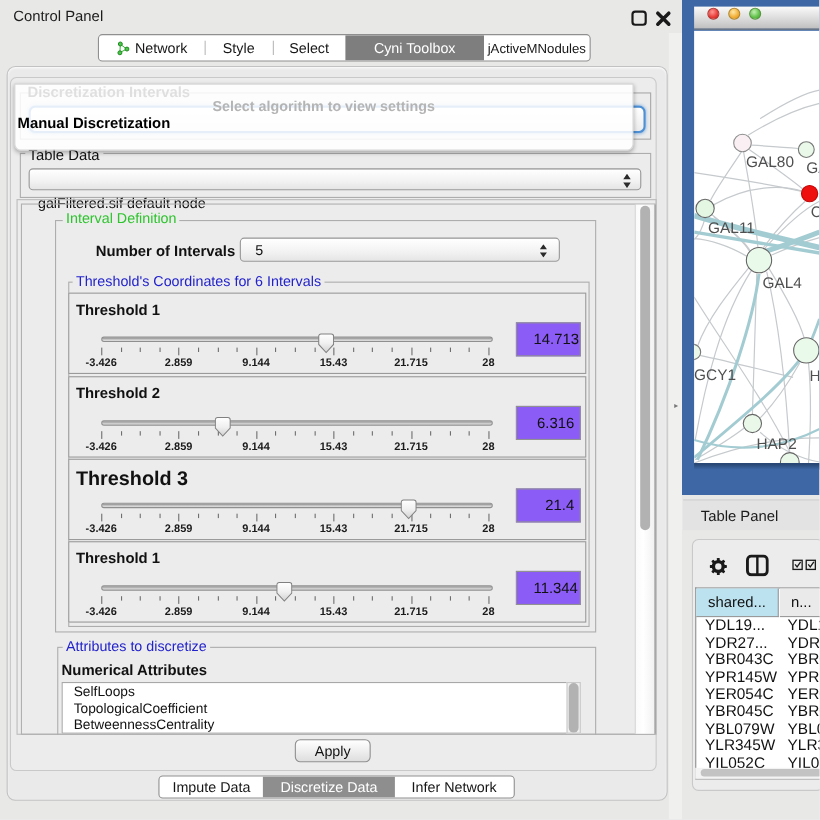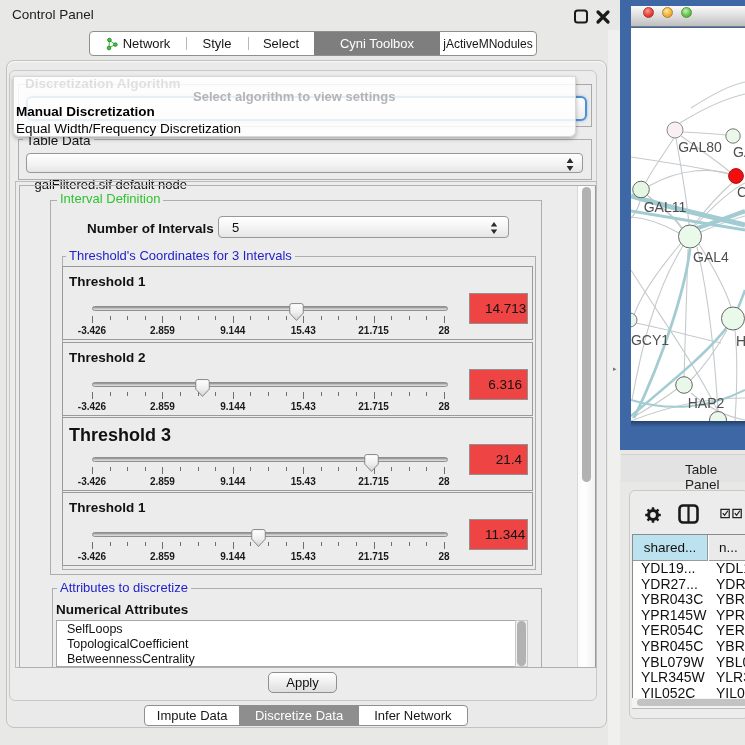--- a/index.html
+++ b/index.html
@@ -19,21 +19,21 @@
 .group { position:absolute; border:1px solid #adadad; }
 .group-label { position:absolute; background:#ececec; padding:0 3px; font-size:13px; }
 .green { color:#2ec42e; }
 .blue { color:#2222cc; }
 .bold { font-weight:bold; }
 
 .thr-panel { position:absolute; border:1px solid #9a9a9a; background:#ececec; }
 .track { position:absolute; height:5px; border-radius:2.5px; background:linear-gradient(#8a8a8a,#c6c6c6 55%,#e2e2e2); border:1px solid #8f8f8f; }
 .tick { position:absolute; width:1px; background:#6e6e6e; }
 .ticklabel { position:absolute; font-size:10px; font-weight:bold; color:#1a1a1a; transform:translateX(-50%); }
-.valuebox { position:absolute; width:59px; height:31px; background:#ef4444; border:1px solid #919191; font-size:13.5px; color:#111; text-align:right; padding:7px 5px 0 15px; }
+.valuebox { position:absolute; width:59px; height:31px; background:#8b5cf6; border:1px solid #919191; font-size:13.5px; color:#111; text-align:right; padding:7px 5px 0 15px; }
 .thumb { position:absolute; width:15px; height:20px; }
 
 .combo { position:absolute; background:linear-gradient(#ffffff,#f2f2f2 60%,#e5e5e5); border:1px solid #989898; border-radius:4px; font-size:13px; color:#111; display:flex; align-items:center; }
 
 .vtrack { position:absolute; background:linear-gradient(90deg,#fafafa,#ffffff 40%,#f1f1f1); border-left:1px solid #d8d8d8; border-right:1px solid #9a9a9a; }
 .vthumb { position:absolute; background:#b2b2b2; border-radius:4.5px; }
 
 #attr-list { left:56px; top:620px; width:472px; height:47px; background:#fff; border:1px solid #a8a8a8; overflow:hidden; font-size:12.5px; color:#111; }
 #attr-list div { padding:1px 0 1px 10px; height:15px; }
 
@@ -42,21 +42,21 @@
 #popup { left:13px; top:75.5px; width:562.5px; height:61.5px; background:rgba(255,255,255,0.86); border:1px solid rgba(190,190,190,0.6); border-radius:0 0 6px 6px; box-shadow:0 2px 4px rgba(0,0,0,.28); z-index:50; }
 #popup .hint { position:absolute; left:0; right:0; top:12px; text-align:center; color:#b4b4b4; font-size:13px; font-weight:bold; }
 #popup .l1 { position:absolute; left:2px; top:27.5px; font-size:13.5px; font-weight:bold; color:#000; }
 #popup .l2 { position:absolute; left:2px; top:44.5px; font-size:13.5px; color:#000; }
 
 #net-window { left:620px; top:0; width:125px; height:450px; background:#3d68a5; }
 #net-titlebar { position:absolute; left:11px; top:6px; right:0; height:21px; background:linear-gradient(#fafafa,#d2d2d2 70%,#bfbfbf); border-bottom:1px solid #7d7d7d; }
 .light { position:absolute; top:6.5px; width:11.5px; height:11.5px; border-radius:50%; }
 #net-canvas { position:absolute; left:11px; top:28px; width:114px; height:393px; background:#fff; overflow:hidden; }
 #tp-bar { left:621px; top:454px; width:124px; height:28px; background:#e3e3e3; border-top:1px solid #d0d0d0; }
-#tp-bar span { position:absolute; left:16px; top:7px; font-size:13.5px; color:#1c1c1c;margin-left:48px; }
+#tp-bar span { position:absolute; left:16px; top:7px; font-size:13.5px; color:#1c1c1c; }
 #table-window { left:629px; top:490px; width:120px; height:229px; background:#ececec; border:1px solid #c9c9c9; border-radius:6px; }
 </style>
 </head>
 <body>
 
 <div class="abs" id="cp-title">Control Panel</div>
 
 <svg class="abs" style="left:573px;top:9px;" width="40" height="16" viewBox="0 0 40 16">
   <rect x="2" y="1.5" width="12" height="12" rx="2.5" fill="none" stroke="#1a1a1a" stroke-width="2"></rect>
   <path d="M25 3 L35 13 M35 3 L25 13" stroke="#1a1a1a" stroke-width="3.2" stroke-linecap="round"></path>
@@ -75,21 +75,21 @@
   <div class="seg" style="width:61px;flex:none;">Style</div>
   <div class="sep"></div>
   <div class="seg" style="width:66px;flex:none;">Select</div>
   <div class="seg dark" style="width:126px;flex:none;">Cyni Toolbox</div>
   <div class="seg" style="width:96px;flex:none;font-size:12px;">jActiveMNodules</div>
 </div>
 
 <div class="abs" id="outer-panel"></div>
 <div class="abs" id="inner-panel"></div>
 
-<div class="abs" style="left:25px;top:76px;font-size:13.5px;font-weight:bold;color:#222;z-index:2;">Discretization Algorithm</div>
+<div class="abs" style="left:25px;top:76px;font-size:13.5px;font-weight:bold;color:#222;z-index:2;">Discretization Intervals</div>
 
 <div class="abs" style="left:18px;top:84px;width:574px;height:43px;border:1px solid #a8a8a8;z-index:1;"></div>
 
 <div class="abs" style="left:26px;top:96px;width:561px;height:25px;border:2.5px solid #4d90d5;border-radius:6px;background:linear-gradient(#ffffff,#ececec);box-shadow:0 0 3px rgba(77,144,213,.6);z-index:3;"></div>
 
 <div class="abs group" style="left:18px;top:139px;width:574px;height:41px;"></div>
 <div class="abs" style="left:23px;top:132.5px;background:#ececec;padding:0 3px;font-size:13.5px;color:#111;z-index:4;">Table Data</div>
 <div class="combo" style="left:25.5px;top:153px;width:557.5px;height:19.5px;border-radius:4px;">
   <span style="margin-left:8px;margin-top:44px;">galFiltered.sif default node</span>
   <svg style="position:absolute;right:8px;top:3.5px;" width="8" height="13" viewBox="0 0 8 13">
@@ -105,21 +105,21 @@
   <div class="group-label green" style="left:36px;top:11px;">Interval Definition</div>
   <div class="abs bold" style="left:66px;top:41px;font-size:13.5px;color:#111;">Number of Intervals</div>
   <div class="combo" style="left:197px;top:36px;width:291px;height:22px;">
     <span style="margin-left:13px;">5</span>
     <svg style="position:absolute;right:10px;top:5px;" width="8" height="12" viewBox="0 0 8 12">
         <path d="M4 0 L7.2 4.5 H0.8 Z M4 12 L7.2 7.5 H0.8 Z" fill="#2b2b2b"></path>
       </svg>
   </div>
 
   <div class="group" style="left:41px;top:76px;width:474px;height:314px;"></div>
-  <div class="group-label blue" style="left:45px;top:68px;">Threshold's Coordinates for 3 Intervals</div>
+  <div class="group-label blue" style="left:45px;top:68px;">Threshold's Coordinates for 6 Intervals</div>
 
   <div class="thr-panel" style="left:41px;top:86px;width:471px;height:74px;" id="t1">
       <div style="position:absolute;left:6px;top:7px;font-size:13.5px;font-weight:bold;color:#111;">Threshold 1</div>
       <div class="track" style="left:29px;top:39px;width:356px;"></div>
       <div class="tick" style="left:29.0px;top:49px;height:7px;"></div>
       <div class="tick" style="left:46.6px;top:49px;height:4px;"></div>
       <div class="tick" style="left:64.2px;top:49px;height:4px;"></div>
       <div class="tick" style="left:81.8px;top:49px;height:4px;"></div>
       <div class="tick" style="left:99.4px;top:49px;height:7px;"></div>
       <div class="tick" style="left:117.0px;top:49px;height:4px;"></div>
@@ -287,21 +287,20 @@
   <div class="seg dark" style="width:120px;background:#8e8e8e;">Discretize Data</div>
   <div class="seg" style="width:109px;">Infer Network</div>
 </div>
 
 <div class="abs" style="left:608px;top:30px;width:12px;height:715px;background:#f0f0ef;"></div>
 <div class="abs" style="left:613px;top:365px;font-size:7px;color:#777;">▸</div>
 
 <div class="abs" id="popup">
   <div class="hint">Select algorithm to view settings</div>
   <div class="l1">Manual Discretization</div>
-  <div class="l2">Equal Width/Frequency Discretization</div>
 </div>
 
 <div class="abs" id="net-window">
   <div id="net-titlebar"></div>
   <div class="light" style="left:22.5px;background:radial-gradient(circle at 40% 32%,#ff9a96,#e9403c 55%,#c91813);border:1px solid #ad3834;"></div>
   <div class="light" style="left:41.5px;background:radial-gradient(circle at 40% 32%,#ffe9a8,#f2b13c 55%,#db9114);border:1px solid #b28429;"></div>
   <div class="light" style="left:60.5px;background:radial-gradient(circle at 40% 32%,#c4f2b4,#66c450 55%,#3da426);border:1px solid #57953f;"></div>
   <div id="net-canvas">
     <svg width="114" height="393" viewBox="0 0 114 393" id="netsvg">
       <g fill="none" stroke="#c6cacd" stroke-width="1.1">

